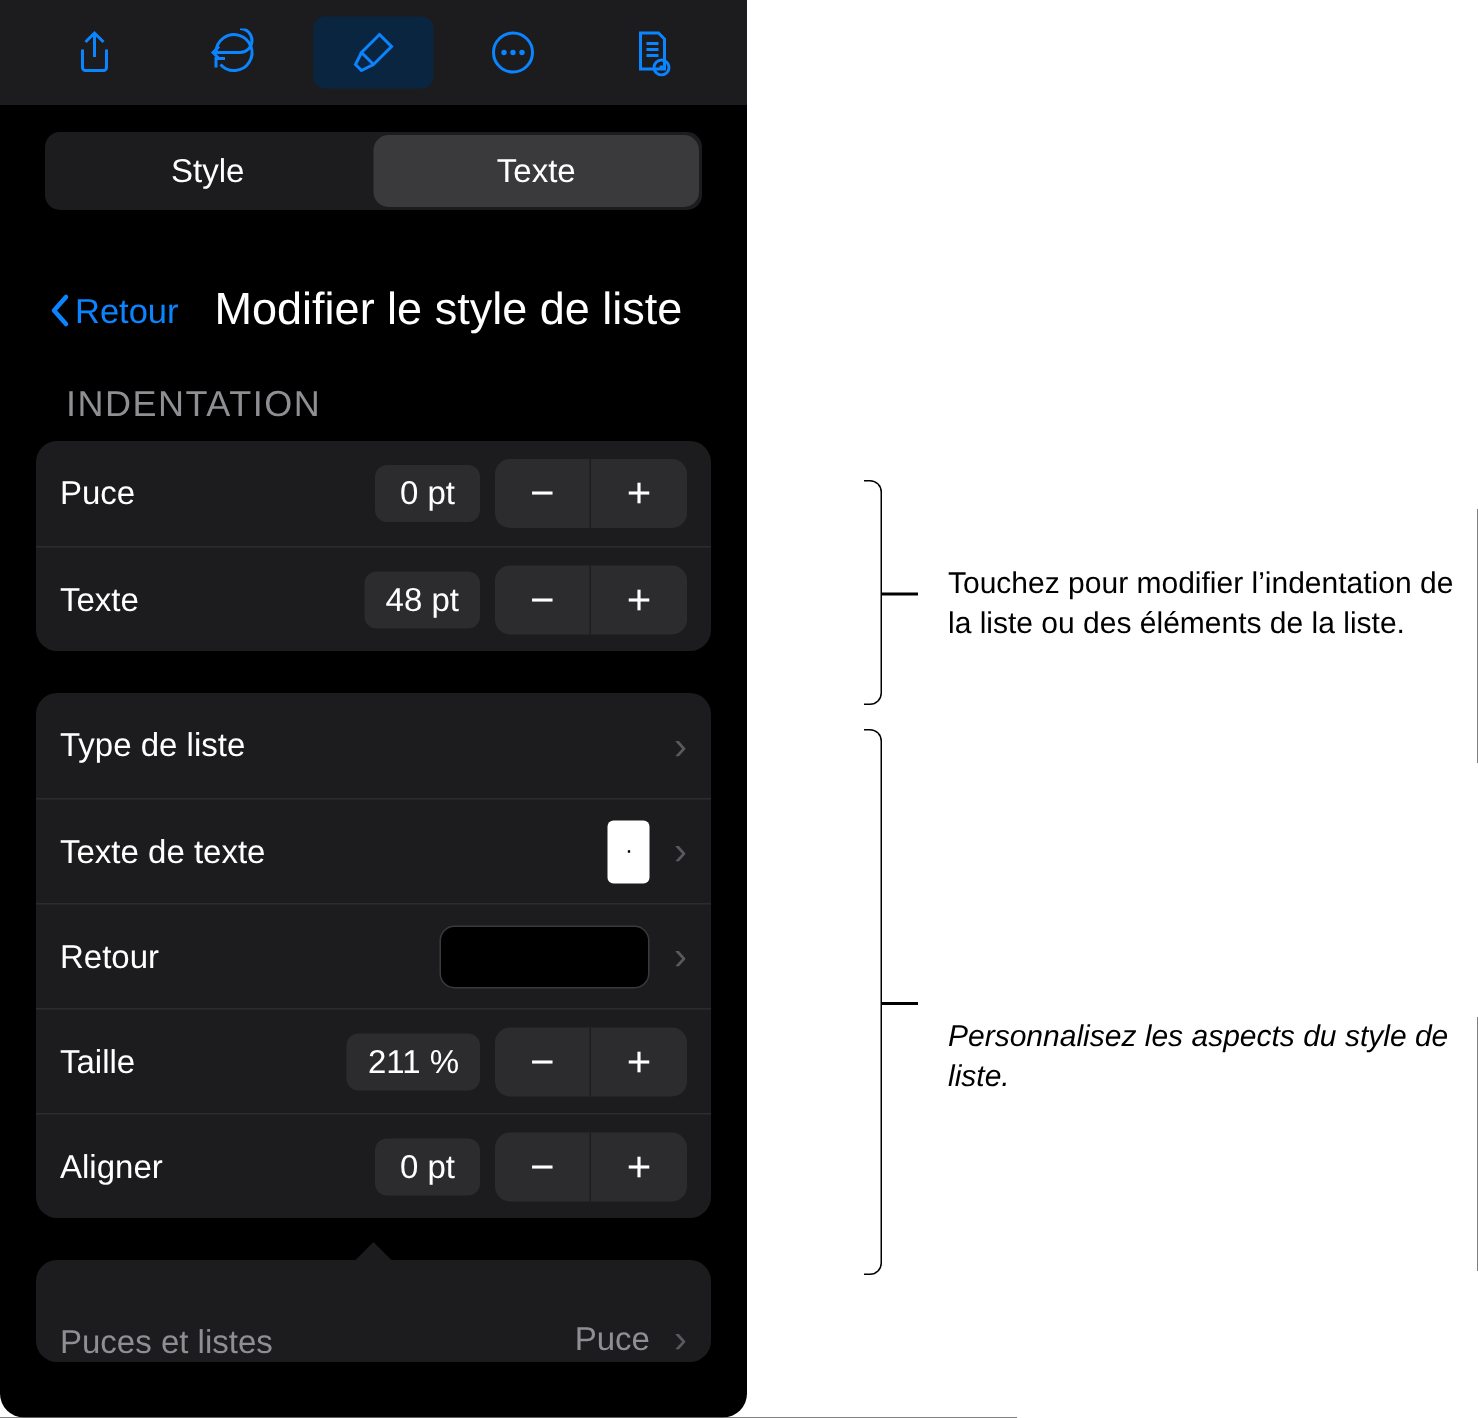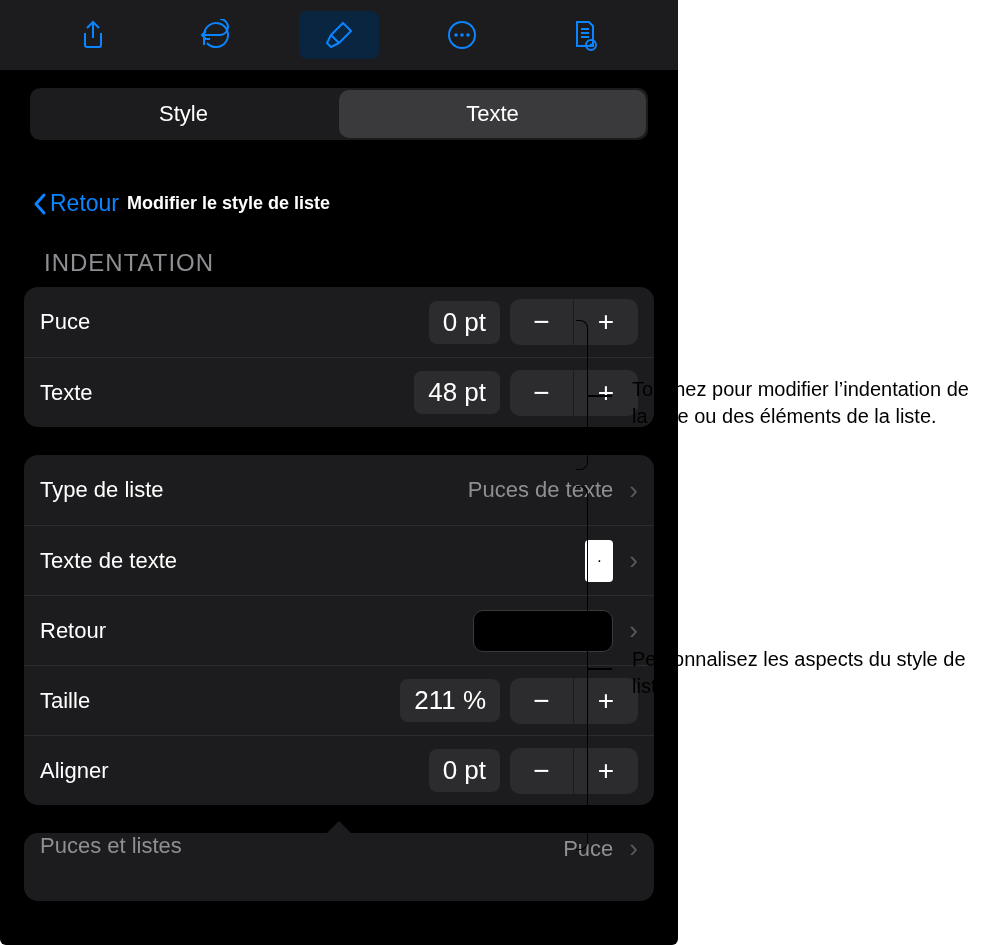--- a/index.html
+++ b/index.html
@@ -6,24 +6,24 @@
   body {
     font-family: -apple-system, BlinkMacSystemFont, "Helvetica Neue", Arial, sans-serif;
     background: #fff;
     width: 985px;
     height: 945px;
     position: relative;
   }
   .device {
     position: absolute;
     left: 0; top: 0;
-    width: 678px;
+    width: 498px;
     height: 945px;
     background: #000;
-    border-radius: 6px;
+    border-radius: 16px;
   }
   .toolbar {
     height: 70px;
     background: #1c1c1e;
     display: flex;
     align-items: center;
     justify-content: space-evenly;
     padding: 0 10px;
   }
   .tb-btn {
@@ -70,23 +70,23 @@
     gap:8px;
     padding: 10px 8px 20px 8px;
   }
   .nav-back {
     display:flex; align-items:center; gap:2px;
     color:#0a84ff;
     font-size:23px;
   }
   .nav-title {
     color:#fff;
-    font-size:18px;
-    font-weight:700;
-    margin-left:0;
+    font-size:30px;
+    font-weight:400;
+    margin-left:16px;
   }
 
   .section-label {
     color:#8e8e93;
     font-size:24px;
     letter-spacing:1px;
     padding: 12px 20px 10px 20px;
     text-transform: uppercase;
     font-weight: 400;
   }
@@ -111,21 +111,21 @@
     font-size:22px;
   }
   .row-right {
     display:flex;
     align-items:center;
     gap:10px;
   }
   .value-box {
     background:#2c2c2e;
     color:#fff;
-    font-size:26px;
+    font-size:22px;
     padding: 6px 14px;
     border-radius:8px;
     min-width:70px;
     text-align:center;
   }
   .stepper {
     display:flex;
     background:#2c2c2e;
     border-radius:10px;
     overflow:hidden;
@@ -166,21 +166,21 @@
     border:1px solid #3a3a3c;
     border-radius:10px;
   }
 
   .bottom-row {
     margin: 20px 24px 0 24px;
     background:#1c1c1e;
     border-radius:14px;
     height:68px;
     display:flex;
-    align-items:flex-start;
+    align-items:flex-end;
     justify-content:space-between;
     padding:0 16px;
     position:relative;
   }
   .bottom-row::before {
     content:"";
     position:absolute;
     top:-12px;
     left:50%;
     transform:translateX(-50%);
@@ -198,21 +198,21 @@
     width:375px;
     height:945px;
   }
   .callout-text {
     position:absolute;
     font-size:20px;
     color:#000;
     line-height:1.35;
   }
   .c1 { top:376px; left:22px; width:350px; }
-  .c2 { top:646px; left:22px; width:350px; }
+  .c2 { top:678px; left:22px; width:350px;font-style:italic; }
 
   
   .bracket {
     position:absolute;
     border-right:1.5px solid #000;
     border-top:1.5px solid #000;
     border-bottom:1.5px solid #000;
     border-top-right-radius:8px;
     border-bottom-right-radius:8px;
   }
@@ -313,21 +313,20 @@
             <div class="step-btn">+</div>
           </div>
         </div>
       </div>
     </div>
 
     <div class="card">
       <div class="row">
         <div class="row-label">Type de liste</div>
         <div class="row-right">
-          <span class="value-text">Puces de texte</span>
           <span class="chevron">›</span>
         </div>
       </div>
       <div class="row">
         <div class="row-label">Texte de texte</div>
         <div class="row-right">
           <div class="swatch-bullet">·</div>
           <span class="chevron">›</span>
         </div>
       </div>

